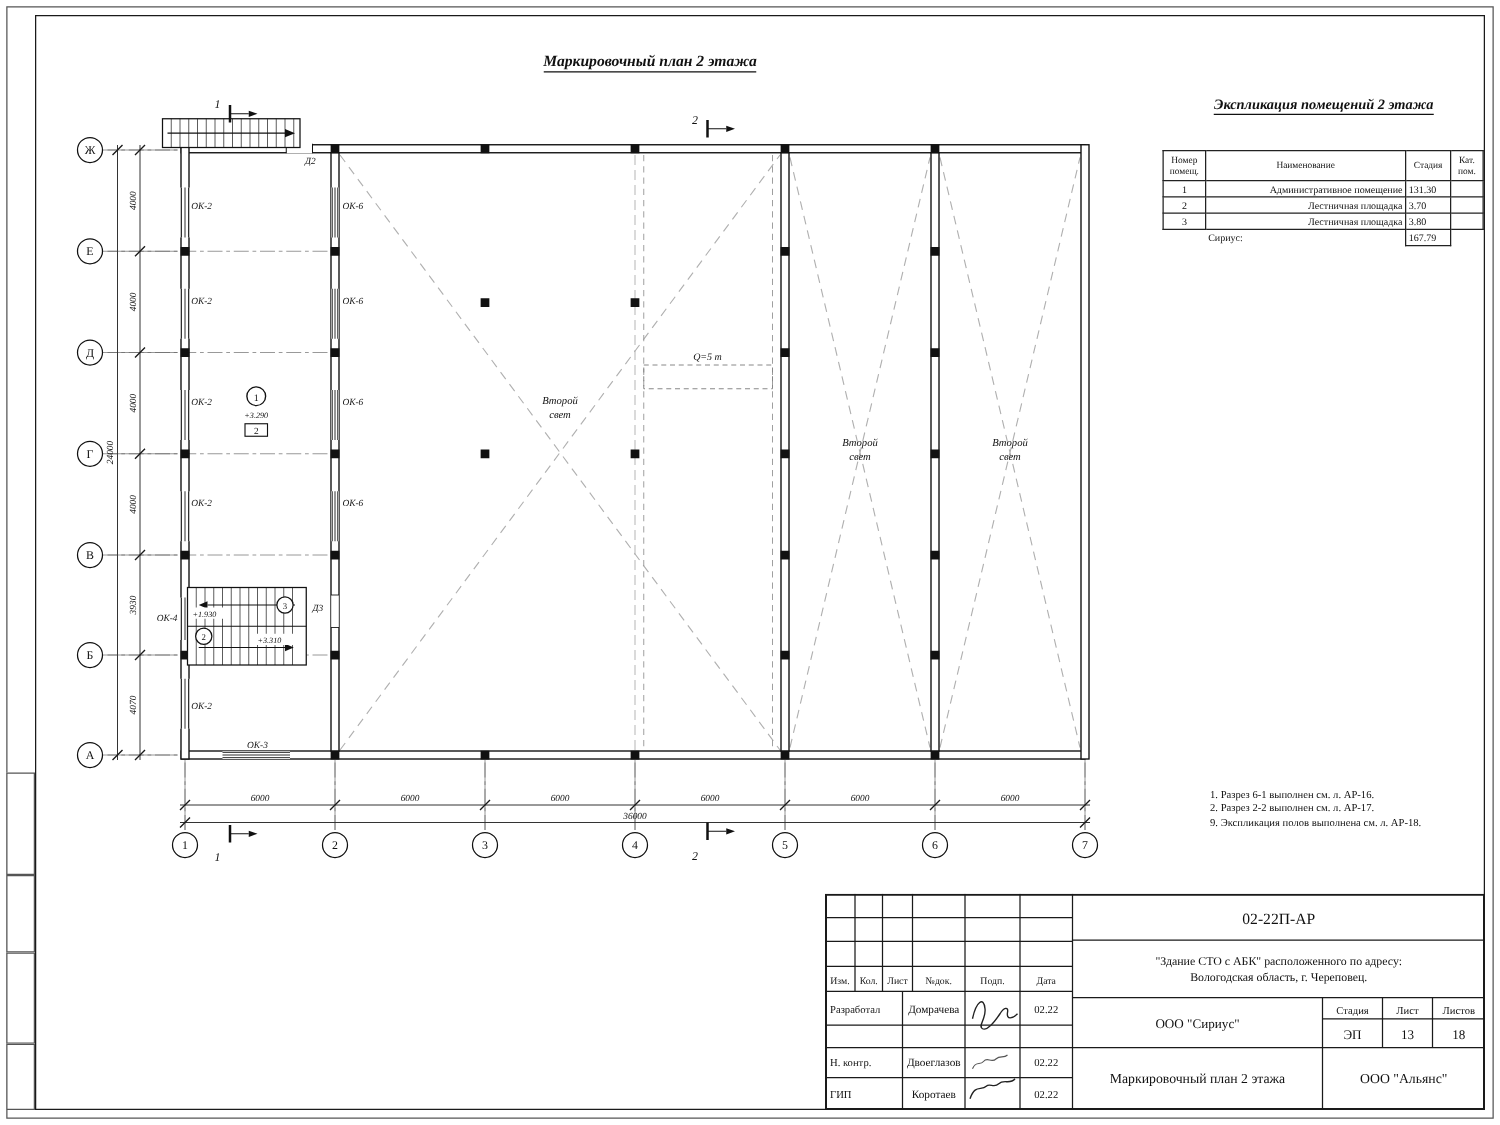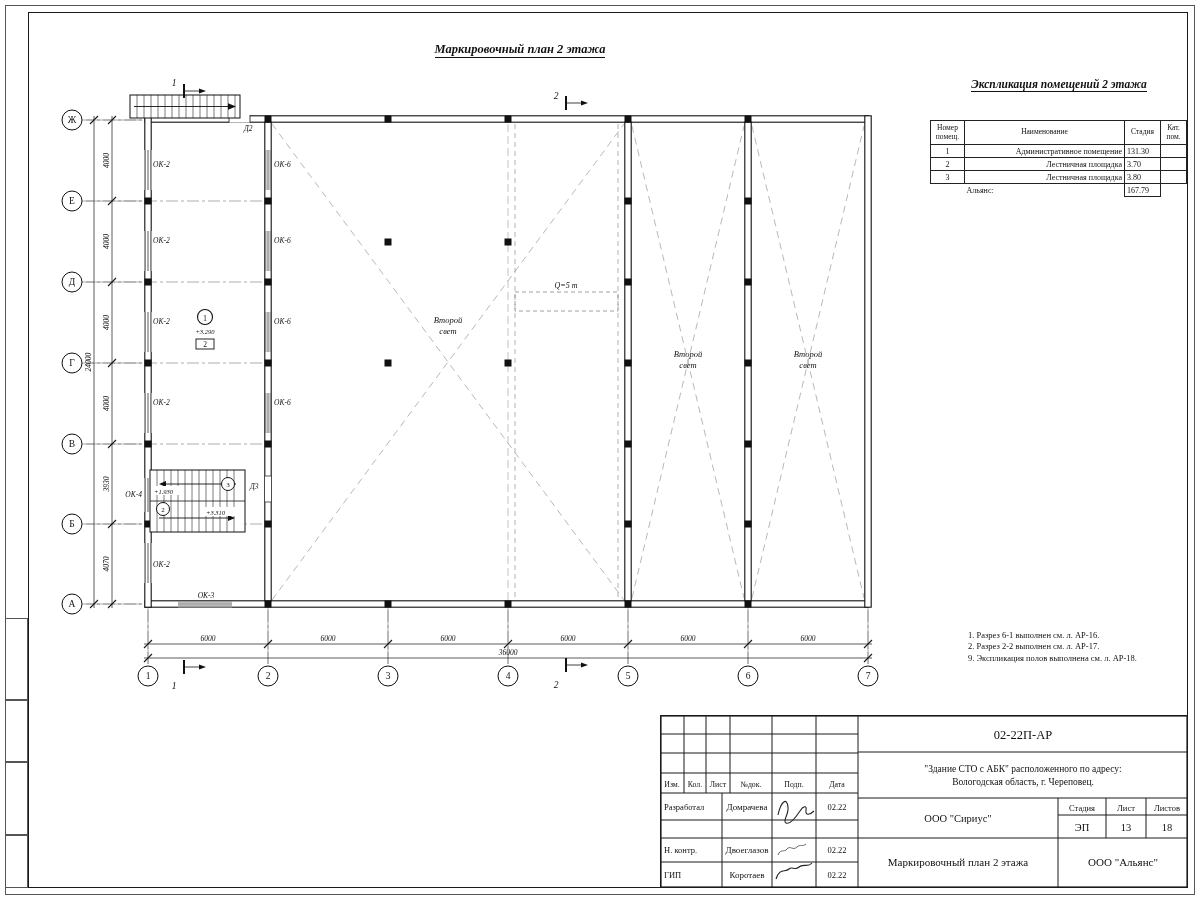--- a/index.html
+++ b/index.html
@@ -67,21 +67,21 @@
       <td></td>
     </tr>
     <tr>
       <td class="c">3</td>
       <td class="l">Лестничная площадка</td>
       <td class="r">3.80</td>
       <td></td>
     </tr>
     <tr>
       <td class="nb"></td>
-      <td class="nb r">Альянс:</td>
+      <td class="nb r">Сириус:</td>
       <td class="r">167.79</td>
       <td class="nb"></td>
     </tr>
   </tbody>
 </table>
 
 <svg class="plan-svg" width="950" height="710" viewBox="0 0 950 710">
 
   <g stroke="#8a8a8a" stroke-width="0.7" fill="none">
     <path stroke-dasharray="12 3 3 3" d="M82,120H268M82,201H268M82,282H268M82,363H268M82,444H268M82,524H268M82,604H268"></path>

